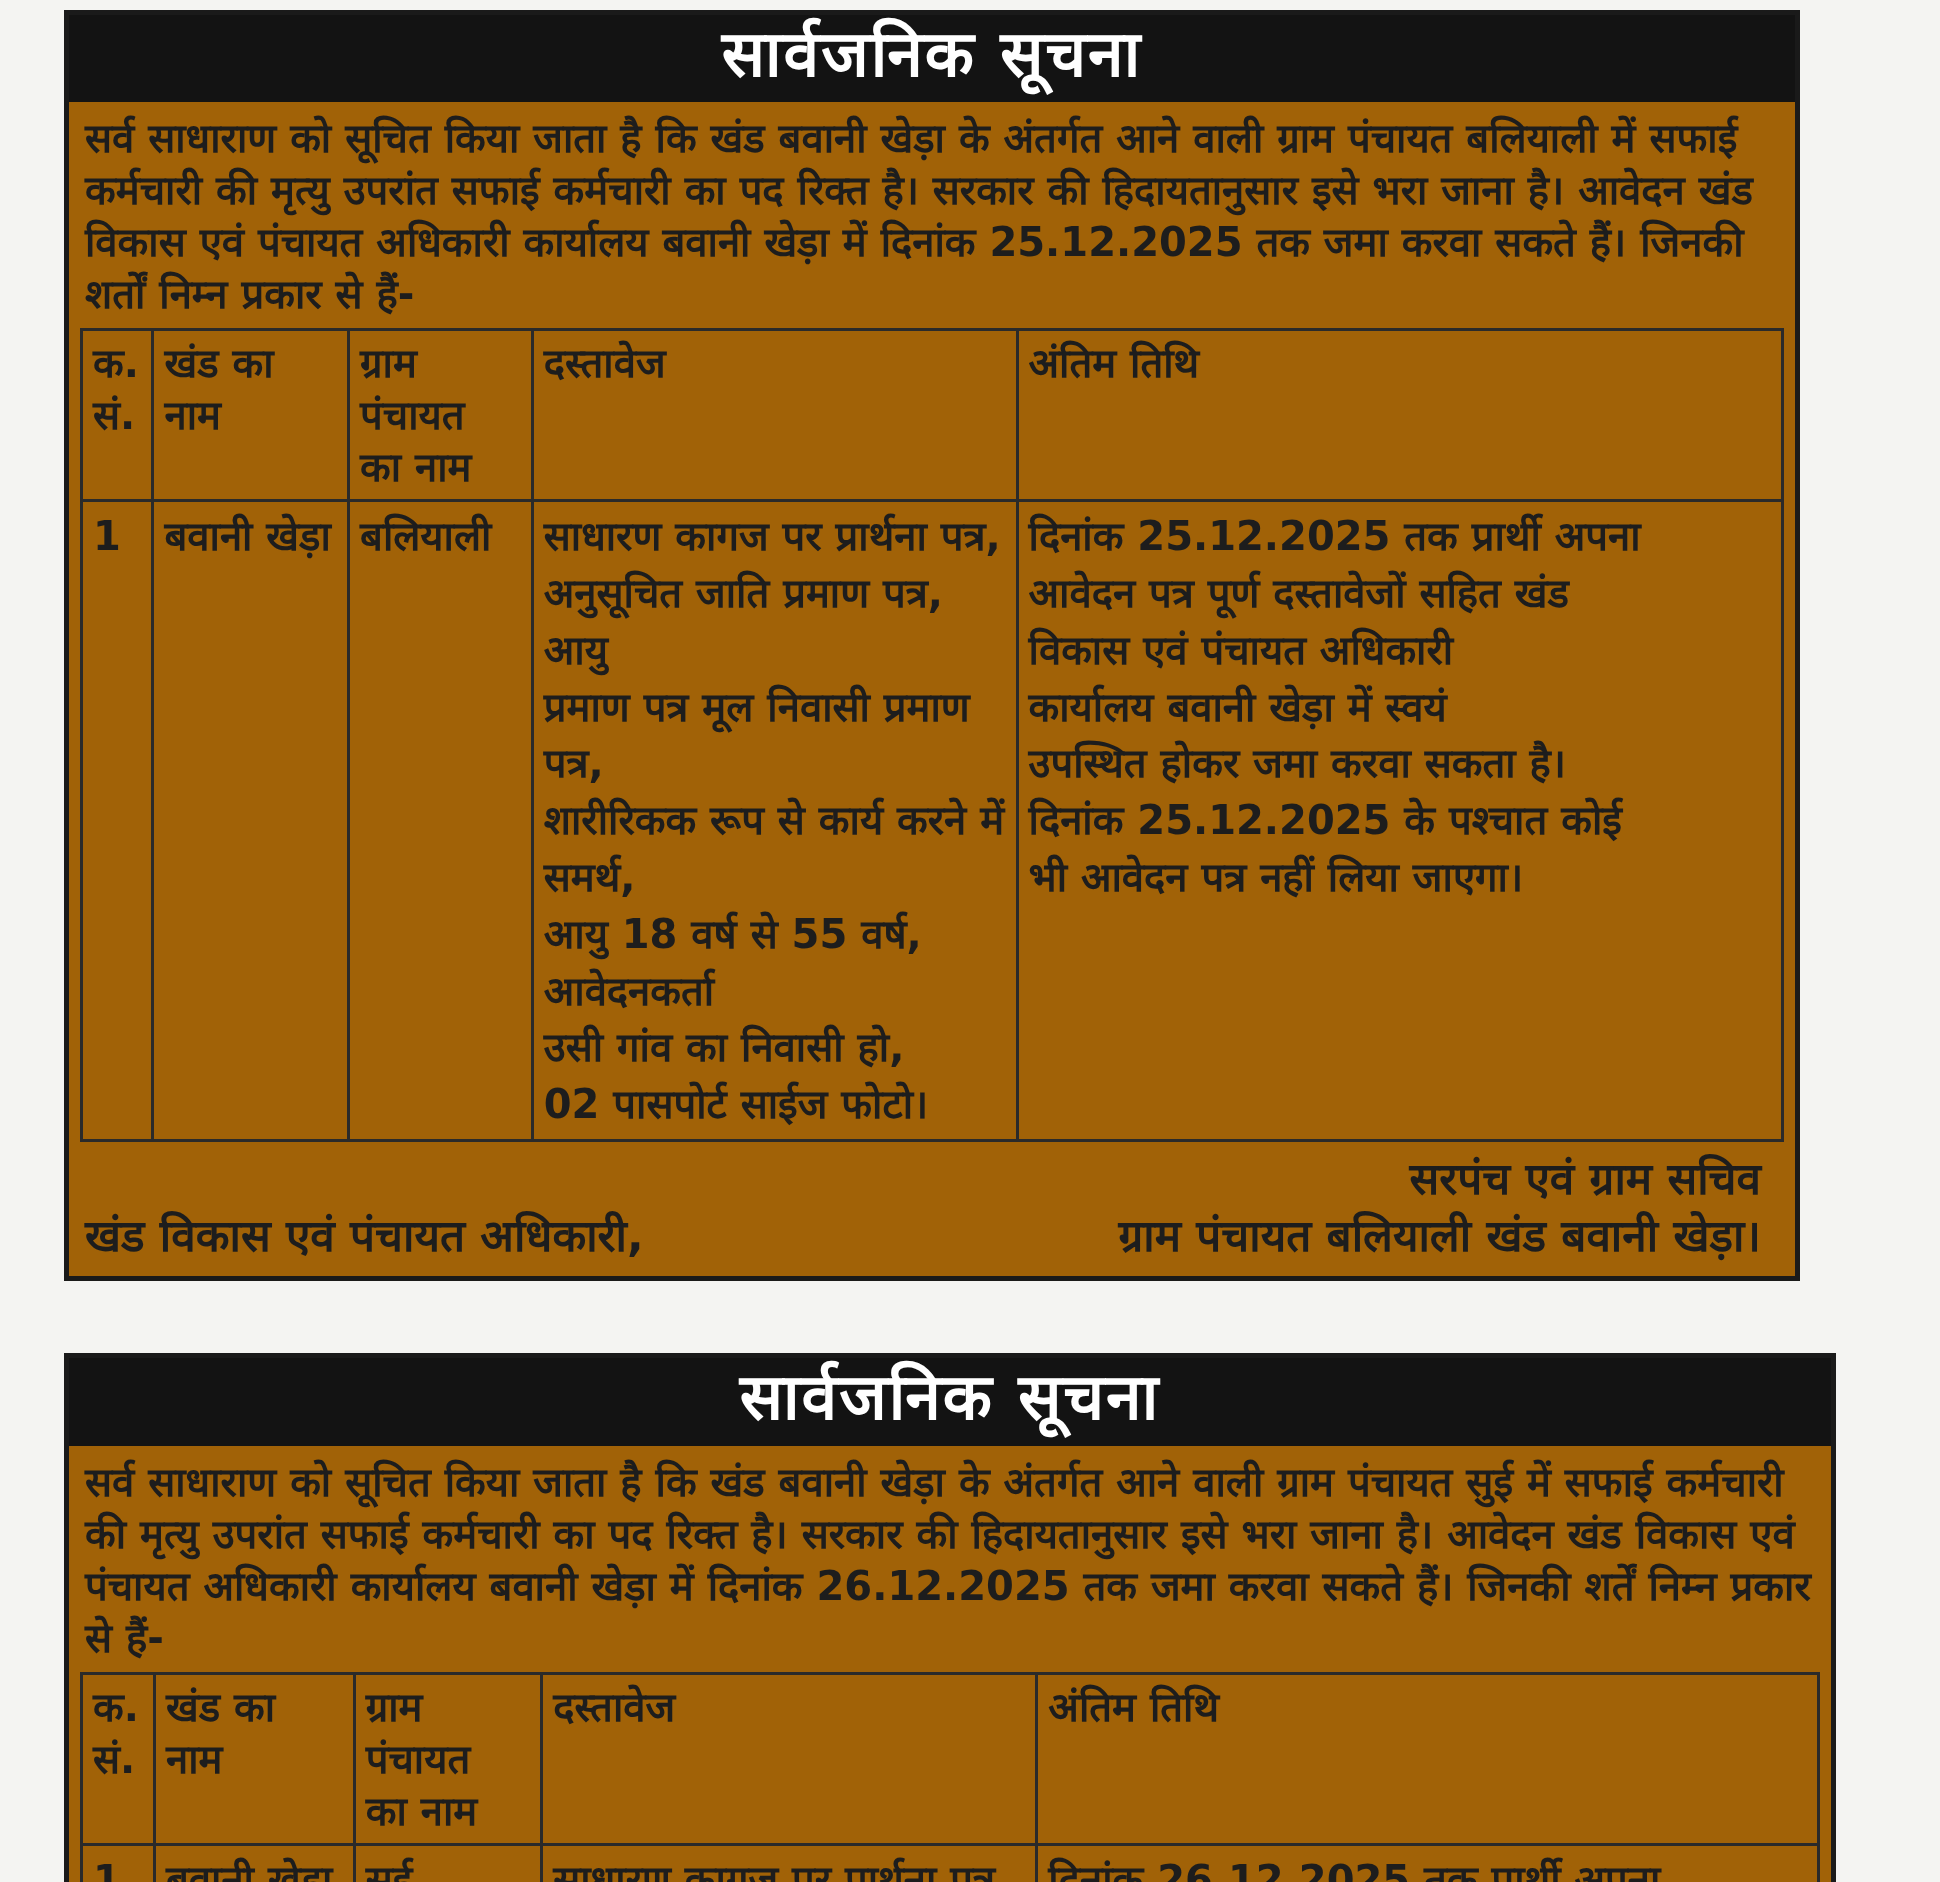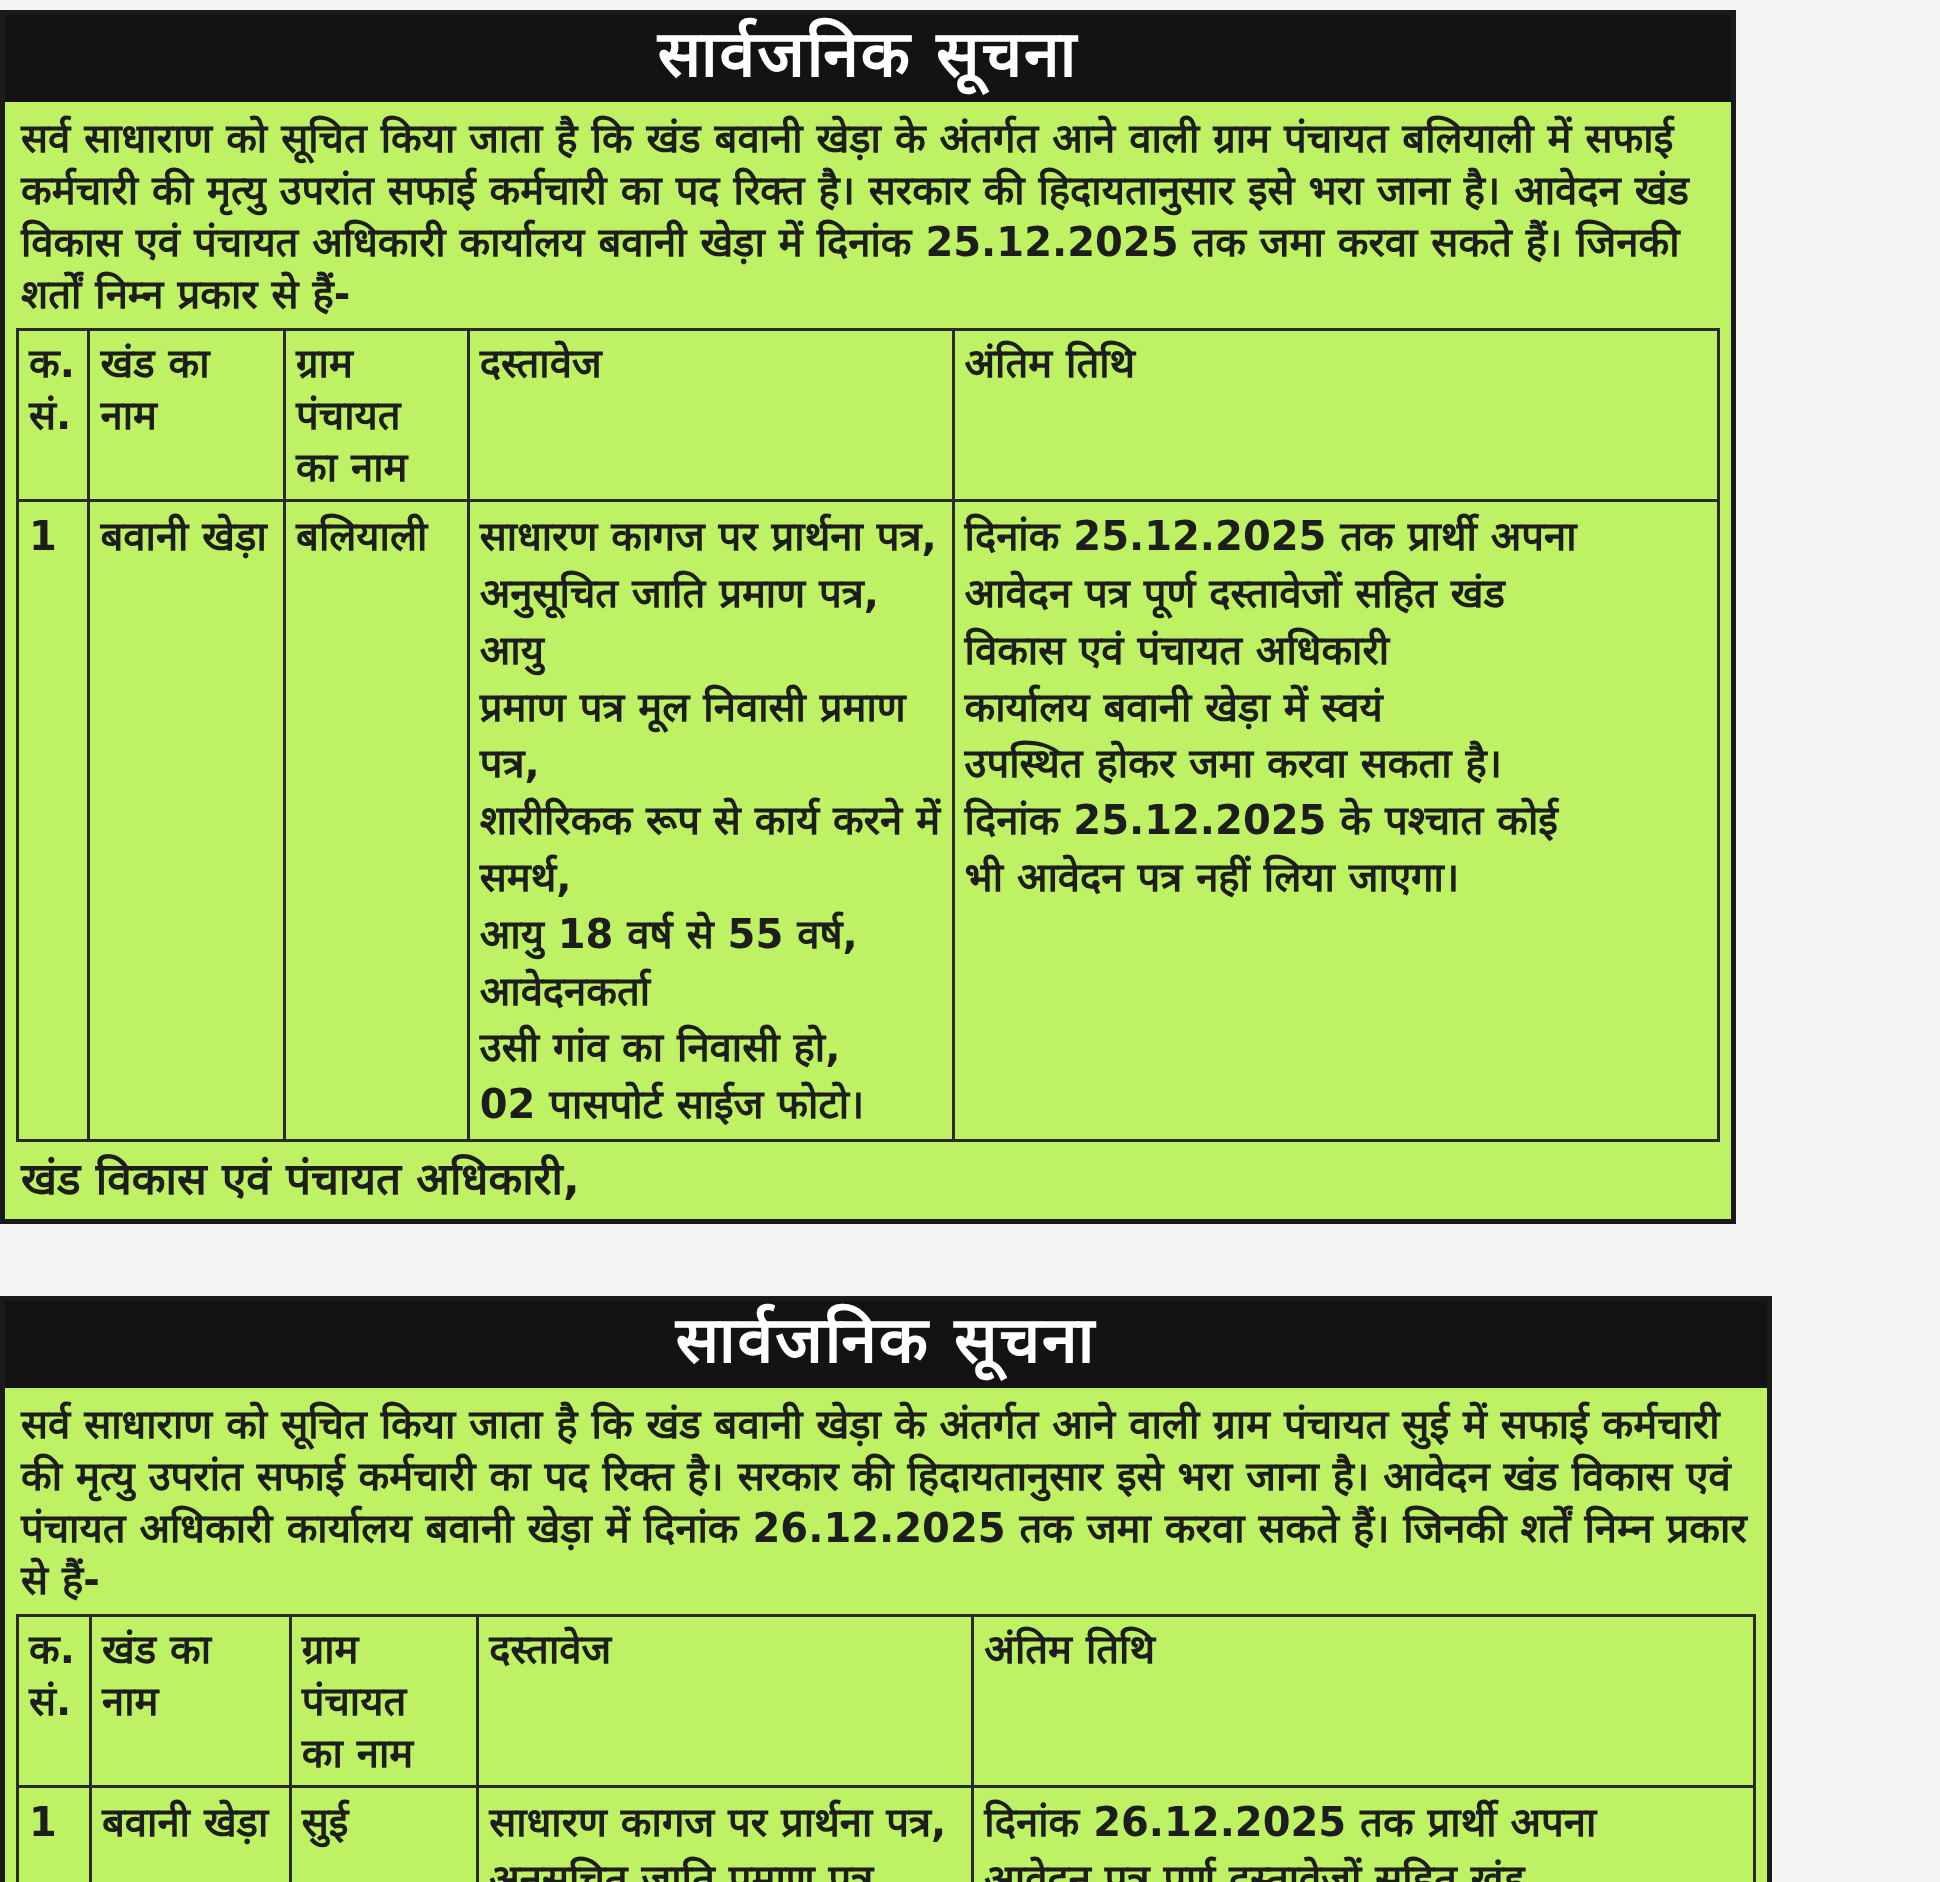--- a/index.html
+++ b/index.html
@@ -9,22 +9,23 @@
     height: 1882px;
     background: #f4f4f2;
     overflow: hidden;
     font-family: "DejaVu Sans", "Liberation Sans", sans-serif;
     color: #1d1d1d;
   }
   .page {
     padding-top: 10px;
   }
   .notice {
-    background: #bef264;
+    background: #a16207;
     border: 5px solid #1a1a1a;
+    margin-left: 64px;
     box-sizing: border-box;
   }
   .notice-1 { width: 1736px; }
   .notice-2 { width: 1772px; margin-top: 72px; }
   .title-bar {
     background: #131313;
     color: #ffffff;
     text-align: center;
     font-size: 64px;
     font-weight: 700;
@@ -134,20 +135,24 @@
 दिनांक 25.12.2025 के पश्चात कोई
 भी आवेदन पत्र नहीं लिया जाएगा।</td>
         </tr>
       </tbody>
     </table>
 
     <div class="footer">
       <div class="left">
         <div>खंड विकास एवं पंचायत अधिकारी,</div>
       </div>
+      <div class="right">
+        <div>सरपंच एवं ग्राम सचिव</div>
+        <div>ग्राम पंचायत बलियाली खंड बवानी खेड़ा।</div>
+      </div>
     </div>
   </div>
 
   <div class="notice notice-2">
     <div class="title-bar">
       <span>सार्वजनिक सूचना</span>
     </div>
     <div class="intro">सर्व साधाराण को सूचित किया जाता है कि खंड बवानी खेड़ा के अंतर्गत आने वाली ग्राम पंचायत सुई में सफाई कर्मचारी की मृत्यु उपरांत सफाई कर्मचारी का पद रिक्त है। सरकार की हिदायतानुसार इसे भरा जाना है। आवेदन खंड विकास एवं पंचायत अधिकारी कार्यालय बवानी खेड़ा में दिनांक 26.12.2025 तक जमा करवा सकते हैं। जिनकी शर्तें निम्न प्रकार से हैं-</div>
 
     <table class="notice-table">

